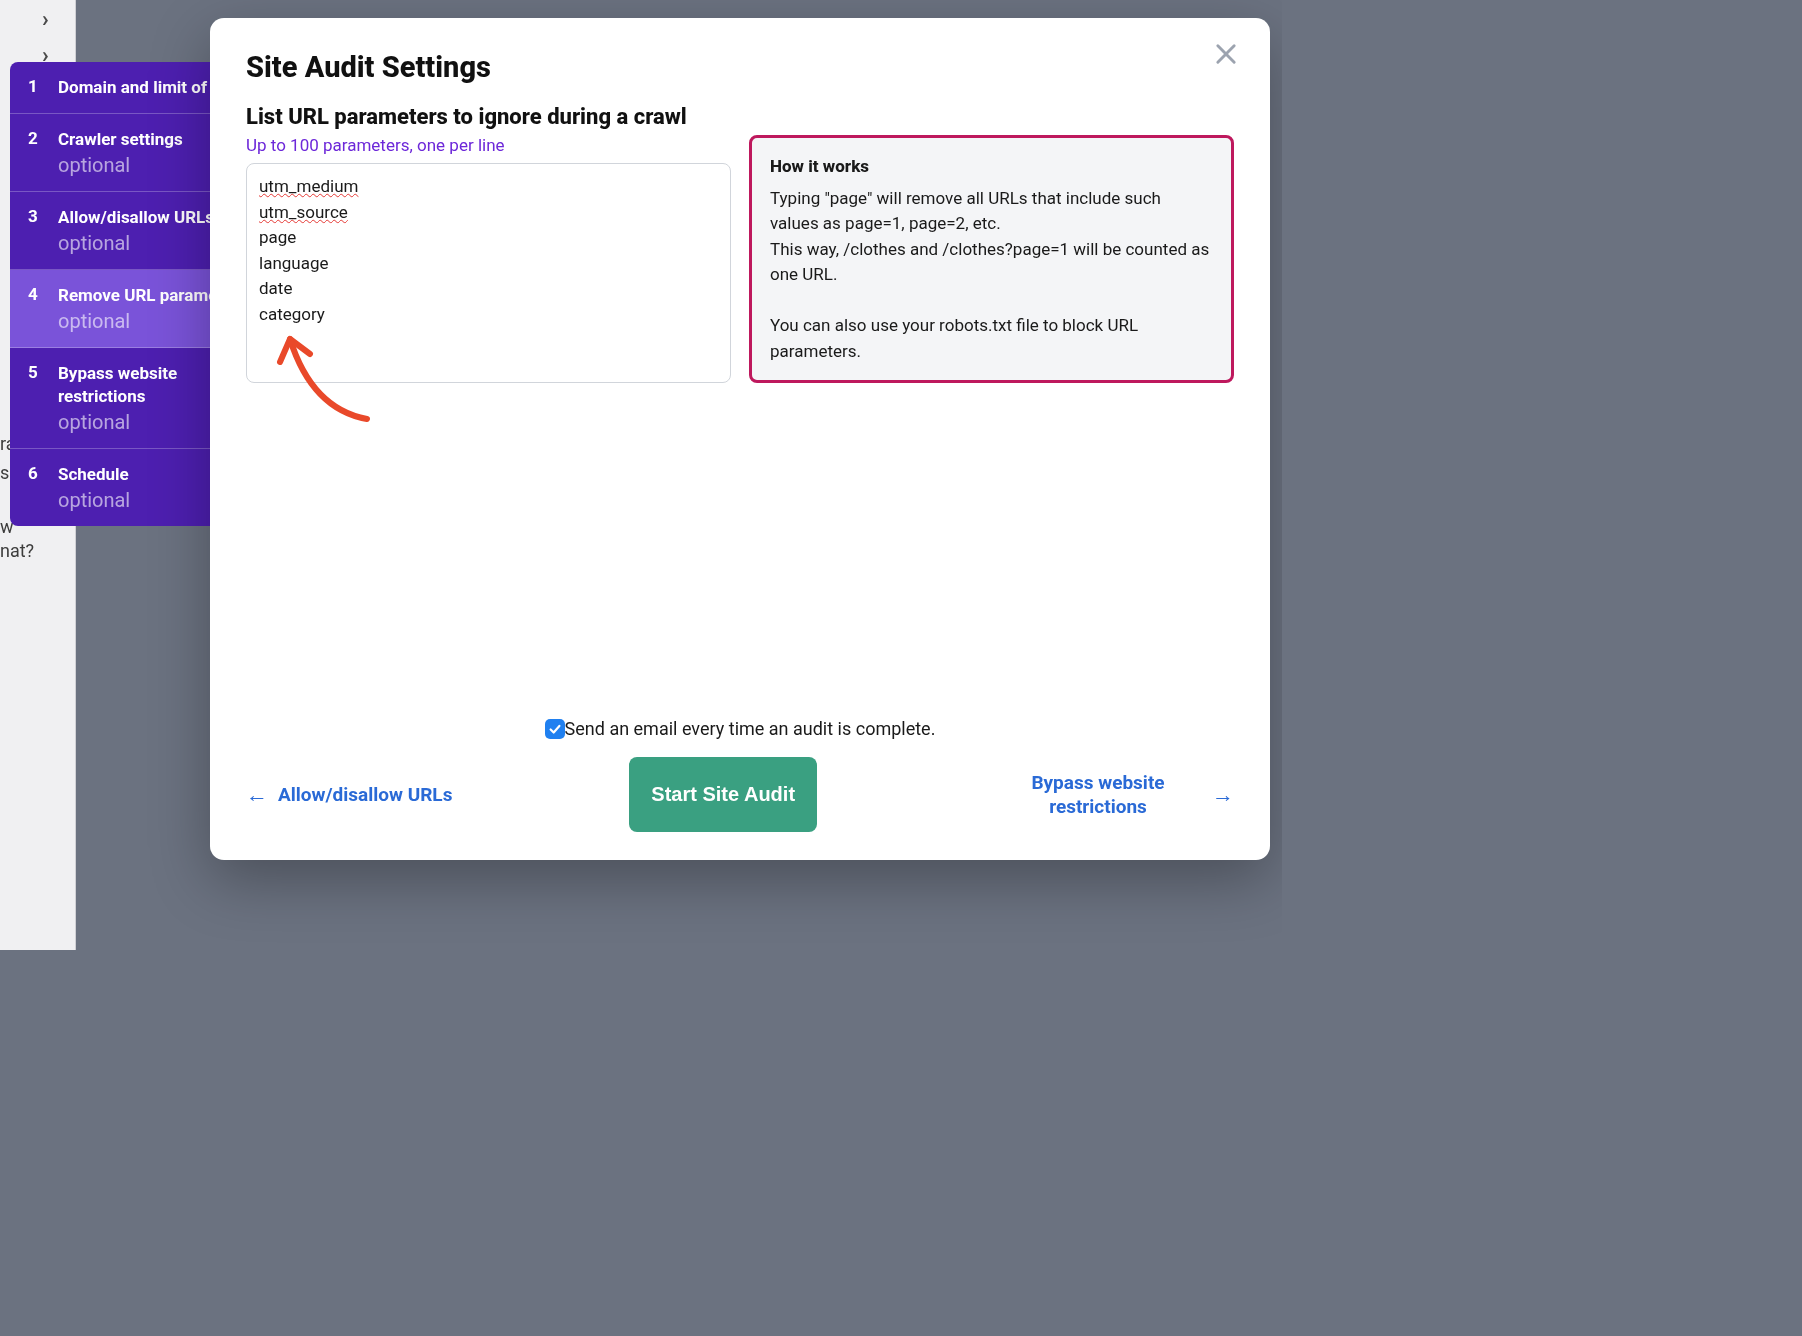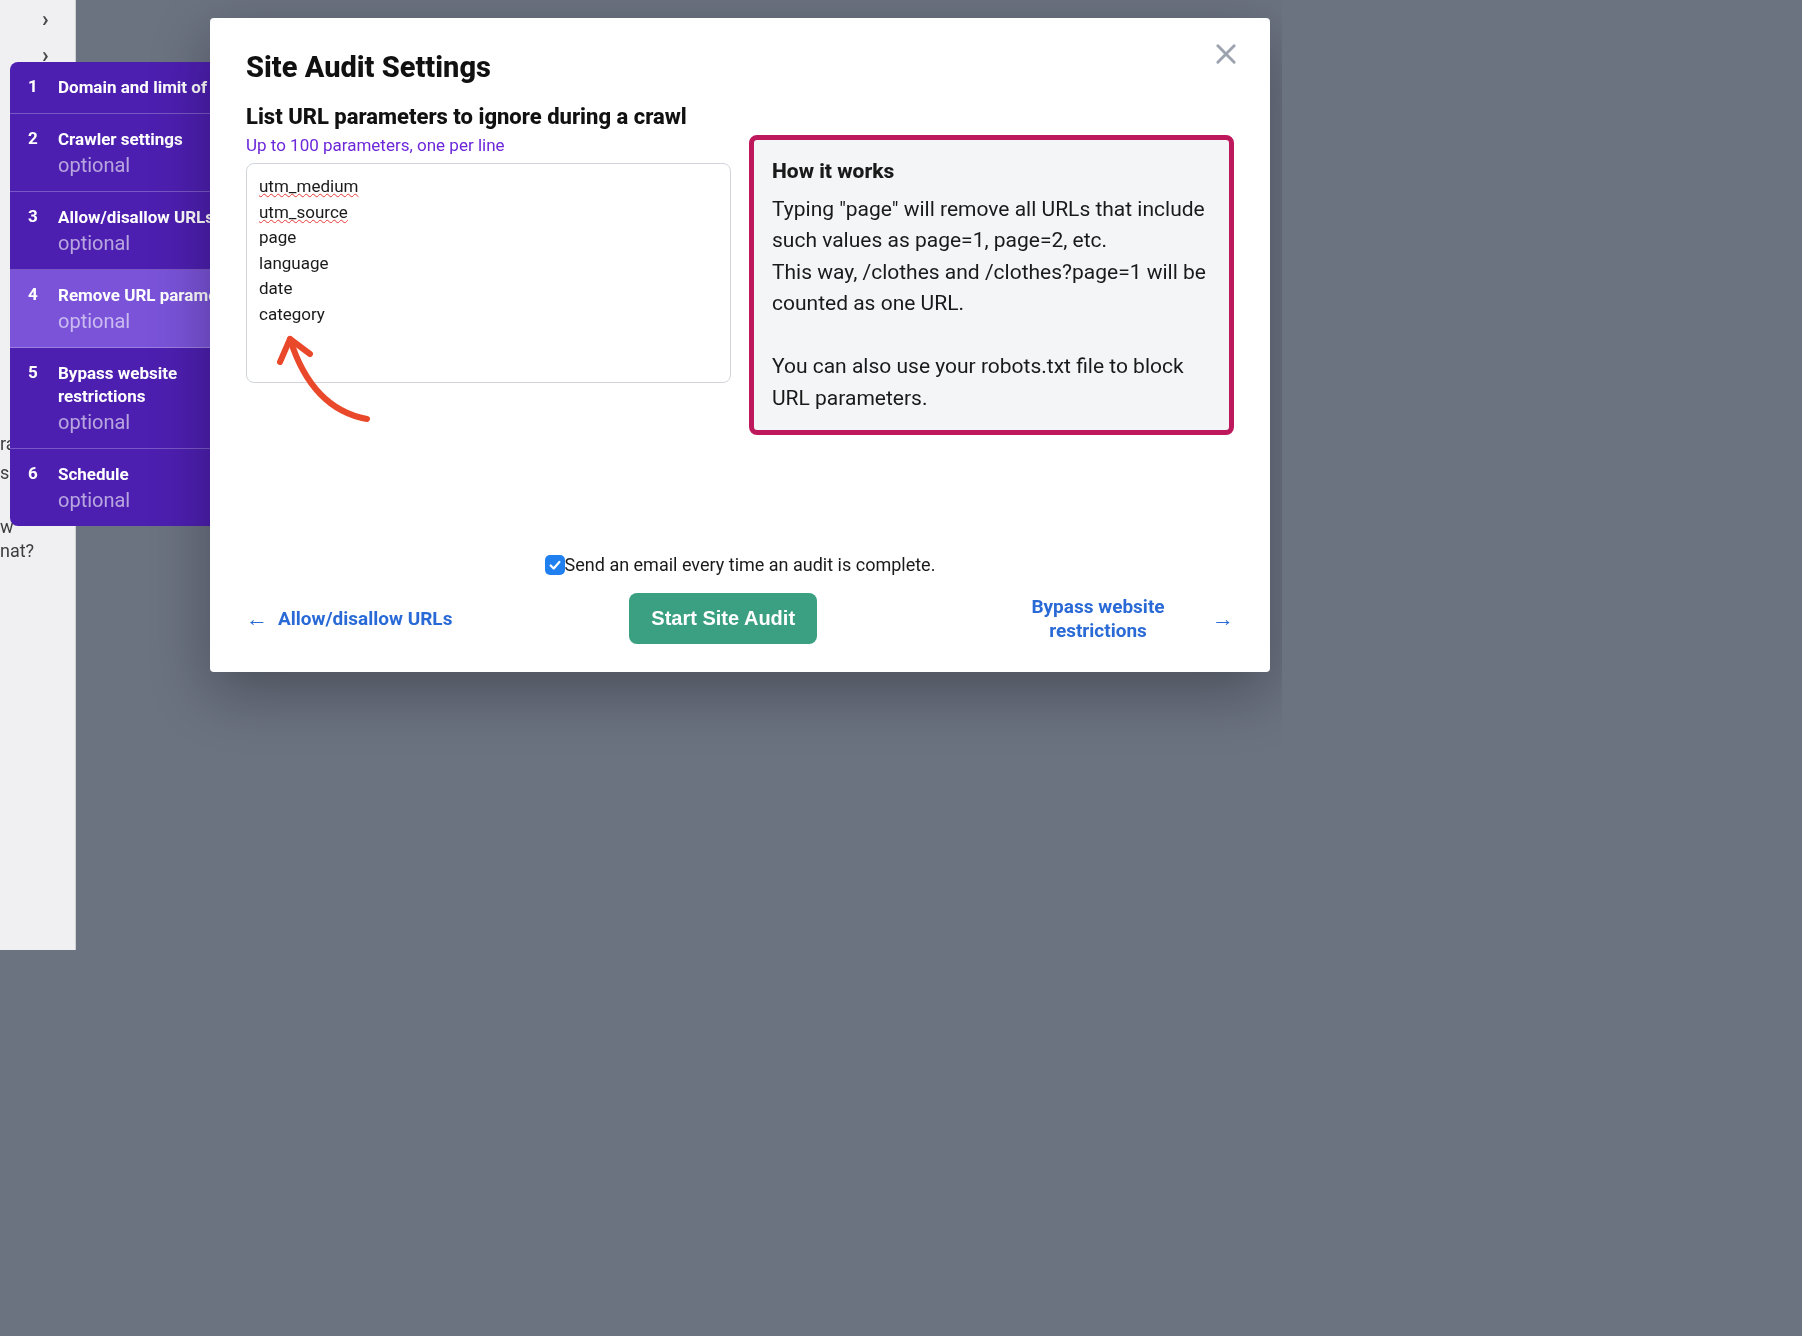--- a/index.html
+++ b/index.html
@@ -73,23 +73,23 @@
     color: rgba(255,255,255,0.6);
     margin-top: 2px;
   }
 
   
   .modal {
     position: absolute;
     left: 210px;
     top: 18px;
     width: 690px;
-    height: 654px;
+    height: 842px;
     background: #fff;
-    border-radius: 4px;
+    border-radius: 14px;
     box-shadow: 0 20px 60px rgba(0,0,0,0.3);
     z-index: 10;
     padding: 32px 36px 28px 36px;
     display: flex;
     flex-direction: column;
   }
   
   .modal { width: 1060px; }
 
   .close-btn {
@@ -148,24 +148,24 @@
     line-height: 1.5;
   }
   .textarea .spellline {
     text-decoration: underline wavy #e53935;
     text-decoration-thickness: 1px;
     text-align: right;
   }
 
   .info-box {
     background: #f4f5f7;
-    border: 5px solid #be185d;
+    border: 3px solid #be185d;
     border-radius: 8px;
     padding: 16px 18px;
-    font-size: 21px;
+    font-size: 17px;
     color: #1a1a1a;
     line-height: 1.5;
   }
   .info-box .info-title {
     font-weight: 800;
     margin-bottom: 6px;
   }
 
   
   .arrow-anno {
@@ -215,21 +215,21 @@
     font-size: 19px;
     cursor: pointer;
   }
   .nav-link.right { text-align: right; max-width: 240px; line-height: 1.25; }
   .nav-link .arrow { font-size: 22px; }
   .primary-btn {
     background: #3aa081;
     color: #fff;
     font-weight: 700;
     font-size: 20px;
-    padding: 14px 22px;
+    padding: 26px 22px;
     border: none;
     border-radius: 8px;
     cursor: pointer;
   }
 </style>
 </head>
 <body>
 
 <div class="bg-left"></div>
 <div class="bg-chevron" style="top:6px">›</div>

